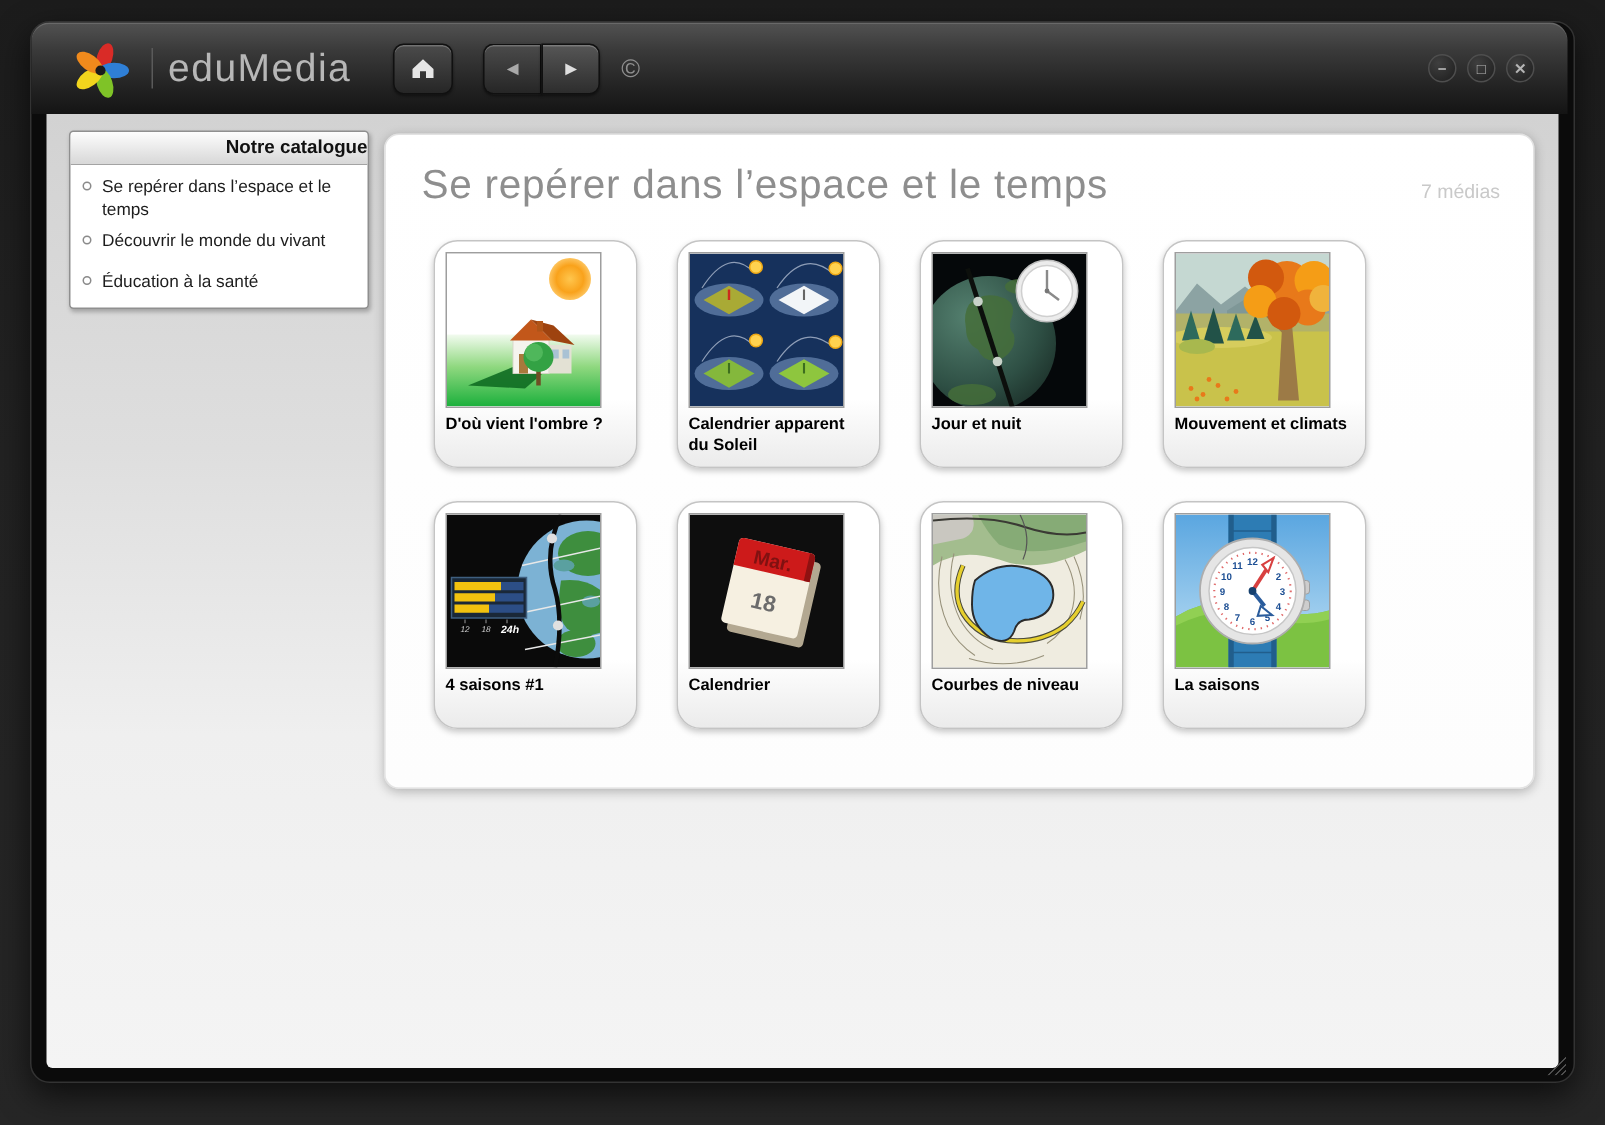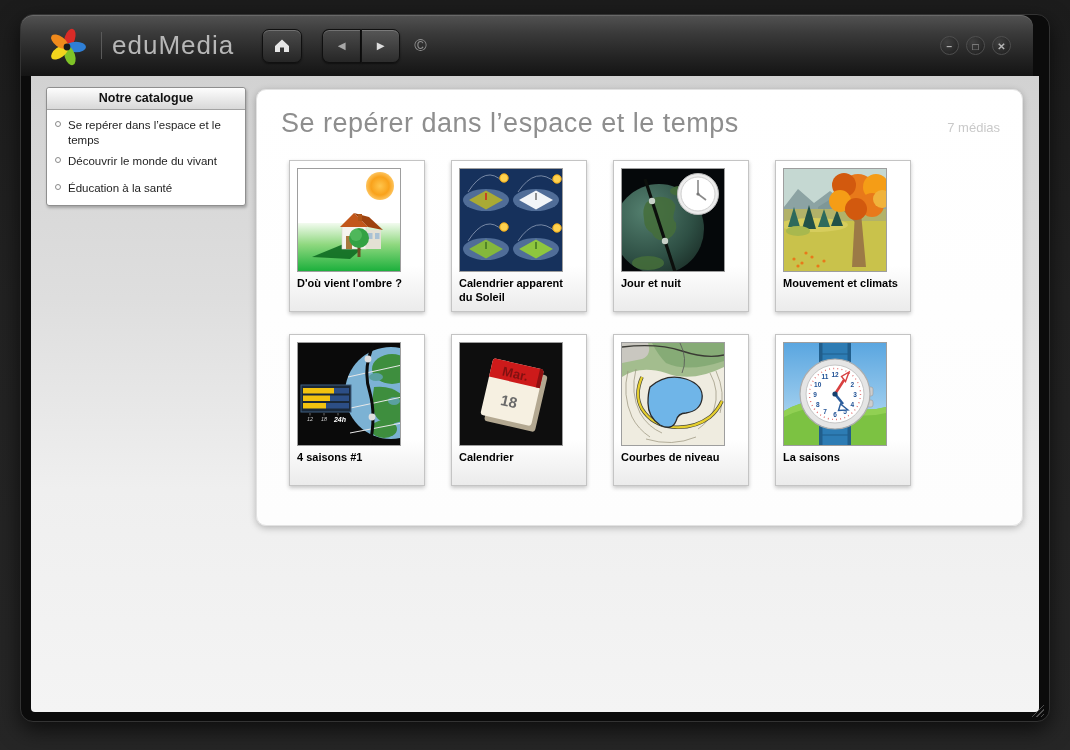--- a/index.html
+++ b/index.html
@@ -5,21 +5,21 @@
   html,body{margin:0;padding:0;}
   body{width:1070px;height:750px;overflow:hidden;background:#202020;
        font-family:"Liberation Sans",sans-serif;}
   .stage{position:relative;width:1070px;height:750px;
          background:linear-gradient(180deg,#1c1c1c 0%,#222 40%,#262626 100%);}
 
   
   .window{position:absolute;left:20px;top:14px;width:1030px;height:708px;
           background:#0b0b0b;border:1px solid #333;border-radius:13px;
           box-sizing:border-box;box-shadow:0 8px 22px rgba(0,0,0,.65);}
-  .titlebar{position:absolute;left:0;top:0;right:16px;height:61px;
+  .titlebar{position:absolute;left:0;top:0;right:4px;height:61px;
             border-radius:12px 12px 0 0;
             background:linear-gradient(180deg,#525252 0%,#3a3a3a 30%,#232323 70%,#141414 100%);
             box-shadow:inset 0 1px 0 rgba(255,255,255,.14);
             display:flex;align-items:center;padding:0 16px;box-sizing:border-box;}
   .logo{width:44px;height:44px;margin-left:8px;flex:none;}
   .brand-divider{width:1px;height:27px;background:#5a5a5a;margin:0 10px 0 12px;flex:none;}
   .brand{font-size:26px;color:#b7b7b7;letter-spacing:1px;flex:none;}
   .tb-btn{height:32px;border:1px solid #101010;border-radius:7px;
           background:linear-gradient(180deg,#4b4b4b,#262626);
           box-shadow:inset 0 1px 0 rgba(255,255,255,.22),0 1px 2px rgba(0,0,0,.5);
@@ -42,21 +42,21 @@
         clip-path:polygon(100% 0,100% 100%,0 100%);cursor:nwse-resize;}
 
   
   .content{position:absolute;left:10px;top:61px;right:10px;bottom:9px;
            border-radius:0 0 4px 4px;
            background:linear-gradient(180deg,#d2d2d2 0%,#dedede 35%,#efefef 65%,#f4f4f4 100%);}
 
   
   .sidebar{position:absolute;left:15px;top:11px;width:198px;background:#fff;
            border:1px solid #8f8f8f;border-radius:3px;box-shadow:1px 2px 3px rgba(0,0,0,.25);}
-  .sidebar-title{height:21px;line-height:21px;text-align:center;font-size:12.5px;
+  .sidebar-title{height:21px;line-height:21px;text-align:right;font-size:12.5px;
                  font-weight:bold;color:#111;border-bottom:1px solid #a3a3a3;
                  background:linear-gradient(180deg,#fdfdfd,#d8d8d8);border-radius:3px 3px 0 0;}
   .sidebar-list{list-style:none;margin:0;padding:8px 6px 9px 6px;}
   .sidebar-item{display:flex;font-size:11.5px;color:#1d1d1d;line-height:1.32;
                 margin-bottom:6px;cursor:pointer;}
   .sidebar-item:last-child{margin-bottom:0;margin-top:11px;}
   .bullet{flex:none;width:4px;height:4px;border:1px solid #8a8a8a;border-radius:50%;
           margin:3px 7px 0 2px;}
 
   
@@ -65,21 +65,21 @@
          border-radius:10px;box-shadow:0 2px 7px rgba(0,0,0,.25);box-sizing:border-box;}
   .panel-header{display:flex;align-items:baseline;padding:18px 22px 0 24px;}
   .page-title{margin:0;font-size:27px;font-weight:400;color:#8e8e8e;letter-spacing:.5px;}
   .media-count{margin-left:auto;font-size:13px;color:#c9c9c9;}
   .grid{position:absolute;left:32px;top:70px;width:712px;display:flex;flex-wrap:wrap;
         column-gap:26px;row-gap:22px;}
 
   
   .card{width:136px;height:152px;box-sizing:border-box;padding:7px 7px 15px;
         background:linear-gradient(180deg,#ffffff 0%,#ffffff 70%,#ebebeb 100%);
-        border:1px solid #c4c4c4;border-radius:0;cursor:pointer;
+        border:1px solid #c4c4c4;border-radius:16px;cursor:pointer;
         box-shadow:0 2px 4px rgba(0,0,0,.22);}
   .thumb{width:104px;height:104px;border:1px solid #9e9e9e;box-sizing:border-box;
          background:#fff;overflow:hidden;}
   .thumb svg{display:block;}
   .card-label{margin-top:5px;font-size:11px;font-weight:bold;color:#000;line-height:1.25;}
 </style>
 </head>
 <body>
 
 <div class="stage">

